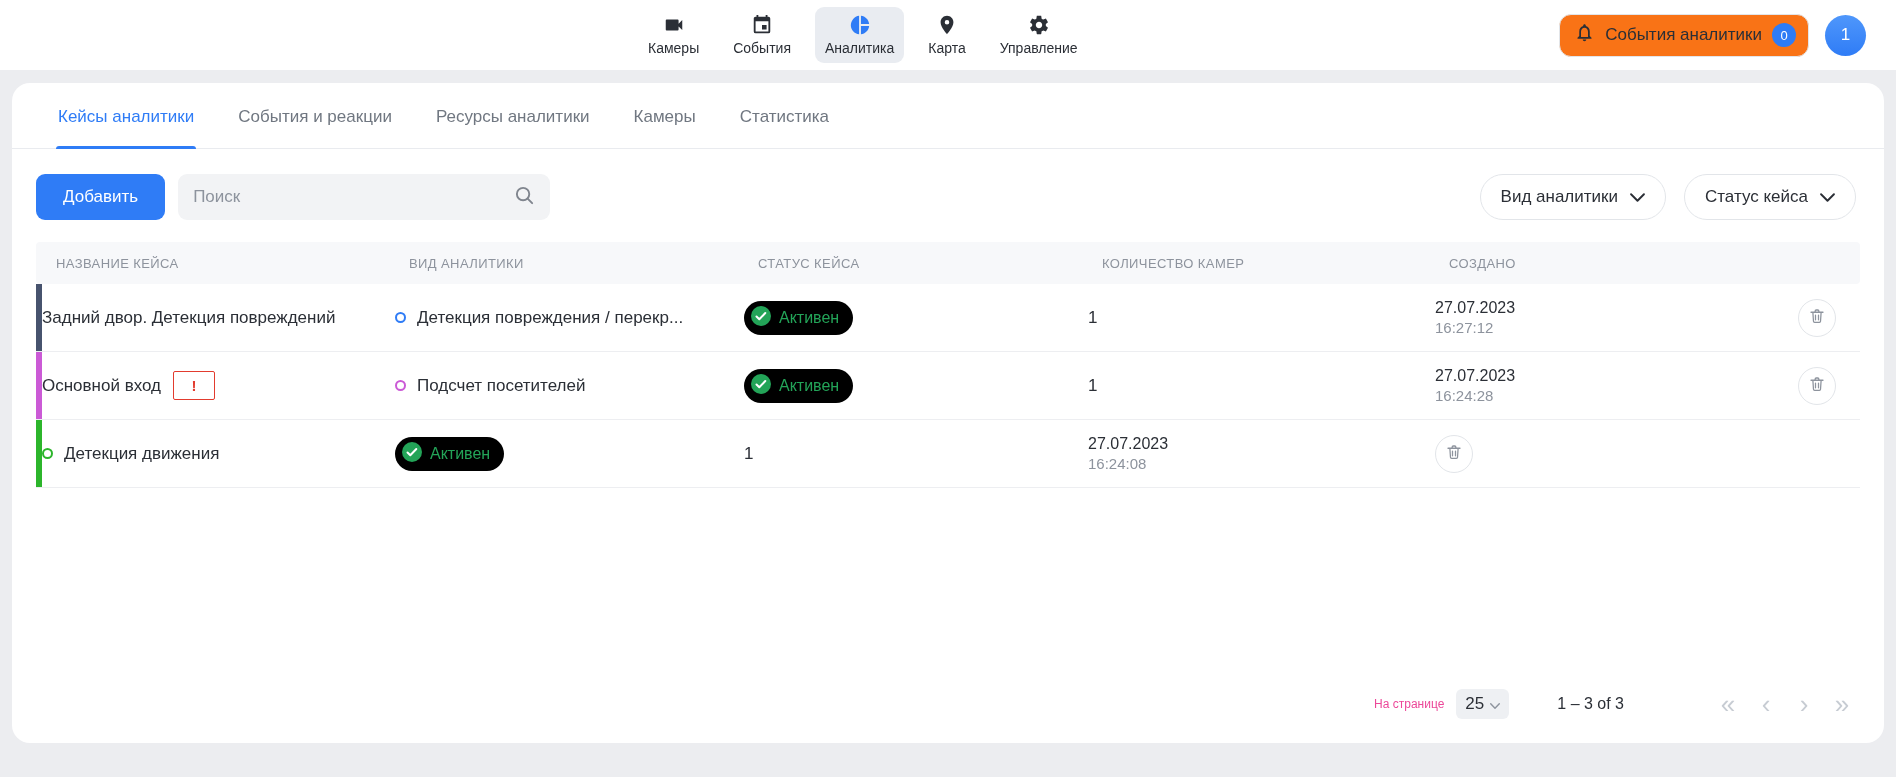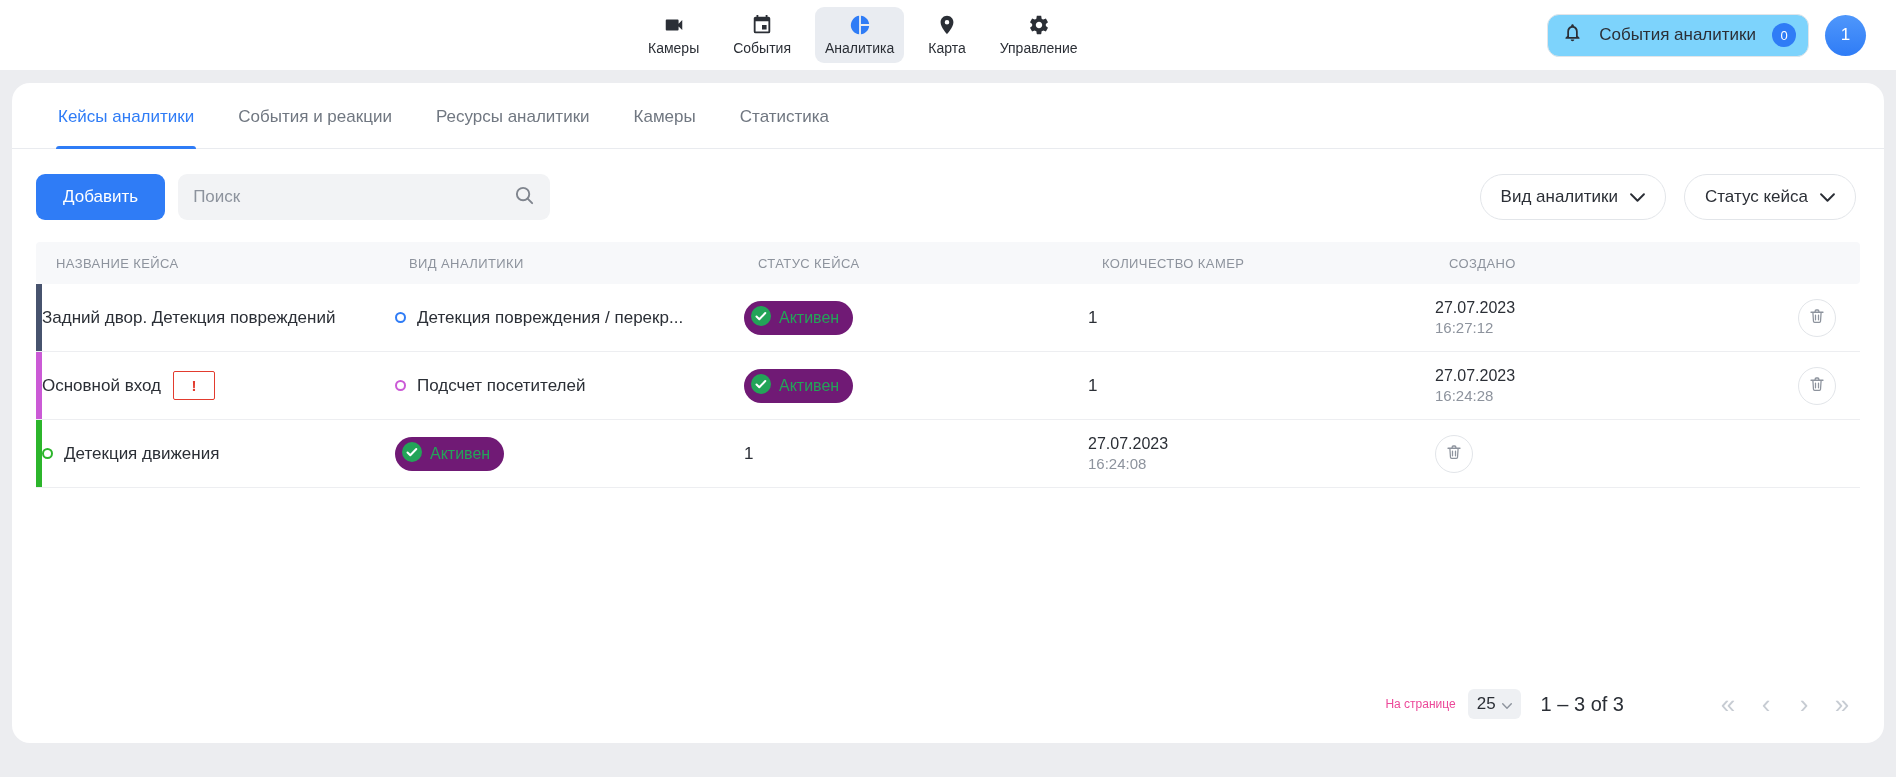--- a/index.html
+++ b/index.html
@@ -11,21 +11,21 @@
     overflow: hidden;
   }
 
   
   .topbar { height: 70px; background: #fff; position: relative; display: flex; align-items: center; }
   .main-nav { position: absolute; left: 638px; top: 0; height: 100%; display: flex; align-items: center; gap: 14px; }
   .nav-item { display: flex; flex-direction: column; align-items: center; gap: 4px; padding: 7px 10px; border-radius: 9px; font-size: 14px; cursor: pointer; color: #2b2f36; }
   .nav-item.active { background: #e9ecf1; }
   .nav-item svg { display: block; }
   .topbar-right { margin-left: auto; display: flex; align-items: center; gap: 16px; padding-right: 30px; }
-  .events-btn { display: flex; align-items: center; gap: 16px; height: 43px; padding: 0 12px 0 14px; background: #7dd3fc; border: 1px solid #e2e5e9; border-radius: 12px; font-size: 17px; color: #2b2f36; cursor: pointer; font-family: inherit; }
+  .events-btn { display: flex; align-items: center; gap: 10px; height: 43px; padding: 0 12px 0 14px; background: #f97316; border: 1px solid #e2e5e9; border-radius: 12px; font-size: 17px; color: #2b2f36; cursor: pointer; font-family: inherit; }
   .events-badge { min-width: 24px; height: 24px; border-radius: 12px; background: #2f7cf6; color: #fff; font-size: 13px; display: flex; align-items: center; justify-content: center; padding: 0 4px; }
   .avatar { width: 41px; height: 41px; border-radius: 50%; background: linear-gradient(180deg, #4f97fb, #2f7cf6); color: #fff; font-size: 17px; display: flex; align-items: center; justify-content: center; cursor: pointer; }
 
   
   .card { margin: 13px 12px 3px; height: 660px; background: #fff; border-radius: 18px; display: flex; flex-direction: column; overflow: hidden; }
 
   
   .tabs { display: flex; gap: 40px; padding: 0 44px; border-bottom: 1px solid #e9ebef; }
   .tab { position: relative; padding: 24px 2px 21px; font-size: 17px; color: #707781; cursor: pointer; white-space: nowrap; }
   .tab.active { color: #2f7cf6; }
@@ -46,31 +46,31 @@
   .thead { height: 42px; background: #f7f8fa; border-radius: 4px; }
   .th { font-size: 13px; letter-spacing: .4px; color: #8d939d; padding-left: 14px; white-space: nowrap; }
   .row { height: 68px; border-bottom: 1px solid #edeef1; cursor: pointer; }
   .accent { width: 6px; height: 100%; }
   .cell { font-size: 17px; display: flex; align-items: center; min-width: 0; }
   .name-cell { gap: 12px; }
   .name-cell span.nm { white-space: nowrap; overflow: hidden; text-overflow: ellipsis; }
   .alert-box { min-width: 42px; height: 29px; border: 1.5px solid #e23b2e; border-radius: 2px; display: flex; align-items: center; justify-content: center; color: #e23b2e; font-weight: 700; font-size: 15px; background: #fff; flex: none; }
   .type-dot { width: 11px; height: 11px; border-radius: 50%; border: 2px solid #999; margin-right: 11px; flex: none; }
   .type-label { white-space: nowrap; overflow: hidden; text-overflow: ellipsis; }
-  .badge { display: inline-flex; align-items: center; gap: 8px; height: 34px; padding: 0 14px 0 7px; border-radius: 17px; background: #701a75; color: #23a458; font-size: 16px; justify-content: space-between; }
+  .badge { display: inline-flex; align-items: center; gap: 8px; height: 34px; padding: 0 14px 0 7px; border-radius: 17px; background: #000000; color: #23a458; font-size: 16px; justify-content: space-between; }
   .created-cell { flex-direction: column; align-items: flex-start; justify-content: center; gap: 2px; }
   .date { font-size: 16px; color: #2b2f36; }
   .time { font-size: 15px; color: #8d939d; }
   .icon-btn { width: 38px; height: 38px; border-radius: 50%; border: 1px solid #e2e5e9; background: #fff; display: flex; align-items: center; justify-content: center; cursor: pointer; }
 
   
   .pagination { margin-top: auto; display: flex; align-items: center; justify-content: flex-end; padding: 0 28px 24px 0; }
   .pp-label { font-size: 12px; color: #ec4899; }
   .pp-pill { margin-left: 12px; display: flex; align-items: center; gap: 6px; background: #eef0f3; border: none; border-radius: 6px; padding: 5px 9px; font-size: 17px; color: #2b2f36; cursor: pointer; font-family: inherit; }
-  .range { margin-left: 20px; font-size: 20px; color: #2b2f36; }
+  .range { margin-left: 48px; font-size: 16px; color: #2b2f36; }
   .pager { margin-left: 90px; display: flex; align-items: center; gap: 10px; }
   .pager button { border: none; background: none; color: #c7ccd3; font-size: 26px; cursor: pointer; width: 28px; height: 28px; line-height: 26px; font-family: inherit; padding: 0; }
 </style>
 </head>
 <body>
 
 <header class="topbar">
   <nav class="main-nav">
     <div class="nav-item">
       <span>

